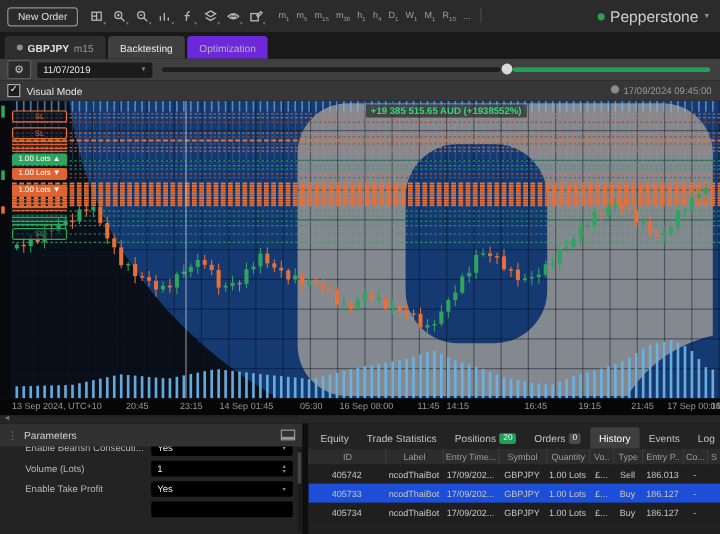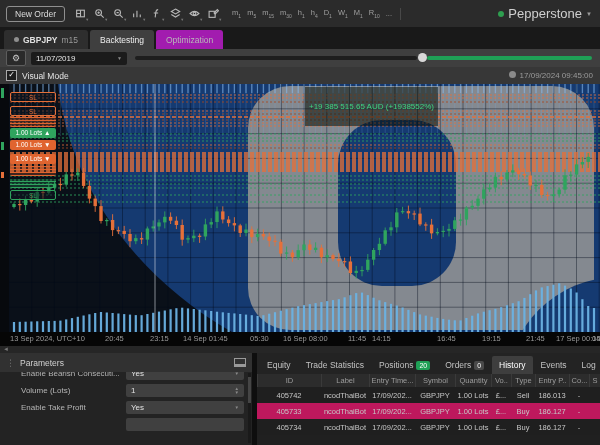--- a/index.html
+++ b/index.html
@@ -20,21 +20,21 @@
   .tf sub{font-size:5px}
   .sep{color:#555;font-size:10px;margin:0 3px}
   .broker{margin-left:auto;display:flex;align-items:center;gap:4px;margin-right:8px}
   .bdot{width:6px;height:6px;border-radius:50%}
   .broker-name{color:#cfcfcf;font-size:13px}
   .broker-caret{color:#9a9a9a;font-size:6px}
   
   #tabbar{left:0;top:27px;width:600px;height:22px;background:#191919;display:flex;
           align-items:flex-end;padding-left:4px;gap:2px;box-sizing:border-box}
   .tab{height:19px;padding:0 10px;display:flex;align-items:center;gap:4px;
-       background:#a21caf;color:#b8b8b8;font-size:8.5px;border-radius:3px 3px 0 0;white-space:nowrap}
+       background:#6d28d9;color:#b8b8b8;font-size:8.5px;border-radius:3px 3px 0 0;white-space:nowrap}
   .tab.active{background:#3f3f3f;color:#ededed}
   .tab.symbol{background:#2e2e2e}
   .symdot{width:5px;height:5px;border-radius:50%;background:#8f8f8f}
   .symname{color:#e0e0e0;font-weight:bold}
   .symtf{color:#999}
   
   #controlrow{left:0;top:49px;width:600px;height:18px;background:#3f3f3f;display:flex;align-items:center}
   .gearbtn{margin-left:6px;width:18px;height:14px;background:#2a2a2a;border:1px solid #5d5d5d;
            border-radius:2px;display:flex;align-items:center;justify-content:center;
            color:#c8c8c8;font-size:9px;line-height:9px}
@@ -48,22 +48,22 @@
   
   #visualrow{left:0;top:67px;width:600px;height:17px;background:#373737;display:flex;align-items:center}
   .cb{margin-left:6px;width:9px;height:9px;border:1px solid #aaa;background:#1d1d1d;color:#fff;
       font-size:8px;line-height:8px;text-align:center}
   .vlabel{margin-left:5px;color:#e4e4e4;font-size:8.5px}
   .ts{margin-left:auto;display:flex;gap:4px;margin-right:7px;color:#9a9a9a;font-size:8px}
   .tscircle{width:7px;height:7px;border-radius:50%;background:#8a8a8a}
   
   #chart{left:0;top:84px;width:600px;height:248px;background:#153a71;overflow:hidden}
   #chart-canvas{position:absolute;left:0;top:0;width:600px;height:248px}
-  .profit{position:absolute;left:305px;top:3px;font-size:8px;font-weight:normal;color:#3fd37f;
-          background:rgba(8,16,10,0.55);padding:15px 4px;white-space:nowrap}
+  .profit{position:absolute;left:305px;top:3px;font-size:8px;font-weight:bold;color:#3fd37f;
+          background:rgba(8,16,10,0.55);padding:1px 4px;white-space:nowrap}
   .olabel{position:absolute;left:10px;width:46px;height:10px;font-size:6.5px;line-height:10px;
           text-align:center;border-radius:2px;white-space:nowrap;overflow:hidden;box-sizing:border-box}
   .orange-outline{border:1px solid #e5703a;color:#e5703a;background:rgba(15,22,32,0.55)}
   .orange-solid{background:#e0642f;color:#fff}
   .green-solid{background:#2fa45e;color:#fff}
   .green-outline{border:1px solid #2fa45e;color:#2fa45e;background:rgba(15,22,32,0.55)}
   .orange-hatch{background:repeating-linear-gradient(0deg,#e0642f 0 1px,rgba(224,100,47,0.25) 1px 3px)}
   .green-hatch{background:repeating-linear-gradient(0deg,#2fa45e 0 1px,rgba(47,164,94,0.25) 1px 3px)}
   
   #timeline{left:0;top:332px;width:600px;height:14px;background:#060606;overflow:hidden}
@@ -74,21 +74,21 @@
   #params{left:0;top:353px;width:252px;height:92px;background:#232323;overflow:hidden}
   .phead{height:19px;background:#313131;display:flex;align-items:center;padding:0 6px;gap:5px}
   .grip{color:#777;font-size:9px}
   .ptitle{color:#d2d2d2;font-size:8.5px}
   .dockicon{margin-left:auto;width:10px;height:7px;border:1px solid #9a9a9a;position:relative}
   .dockicon div{position:absolute;left:0;right:0;bottom:0;height:2px;background:#9a9a9a}
   .prowswrap{height:73px;overflow:hidden}
   #prows{margin-top:-7px}
   .prow{height:17px;display:flex;align-items:center}
   .plabel{flex:1;padding-left:21px;font-size:8px;color:#b5b5b5;white-space:nowrap;overflow:hidden}
-  .pval{width:118px;height:13px;background:#404040;border-radius:2px;margin-right:8px;display:flex;
+  .pval{width:118px;height:13px;background:#000000;border-radius:2px;margin-right:8px;display:flex;
         align-items:center;justify-content:space-between;font-size:8px;color:#e2e2e2;padding:0 5px;box-sizing:border-box}
   .pctl{color:#8a8a8a;font-size:4.5px;line-height:3.5px;text-align:center}
   .pscroll{position:absolute;right:1px;top:20px;bottom:2px;width:3px;background:#1a1a1a}
   .pthumb{position:absolute;top:4px;height:26px;width:3px;background:#454545}
   #divider{left:252px;top:353px;width:5px;height:92px;background:#0e0e0e}
   #results{left:257px;top:353px;width:343px;height:92px;background:#202020;overflow:hidden}
   #rtabs{height:21px;background:#232323;display:flex;align-items:flex-end;gap:1px;padding-left:3px;overflow:hidden}
   .rtab{height:18px;padding:0 7px;font-size:8.5px;color:#c2c2c2;display:flex;align-items:center;gap:3px;
         white-space:nowrap;border-radius:2px 2px 0 0}
   .rtab.active{background:#3e3e3e;color:#fff}
@@ -919,21 +919,21 @@
         <div class="td" style="width: 48px;">ncodThaiBot</div>
         <div class="td" style="width: 46px;">17/09/202...</div>
         <div class="td" style="width: 40px;">GBPJPY</div>
         <div class="td" style="width: 36px;">1.00 Lots</div>
         <div class="td" style="width: 20px;">£...</div>
         <div class="td" style="width: 24px;">Sell</div>
         <div class="td" style="width: 34px;">186.013</div>
         <div class="td" style="width: 20px;">-</div>
         <div class="td" style="width: 11px;"></div>
       </div>
-      <div class="trow" style="background: #be185d;">
+      <div class="trow" style="background: #1d4ed8;">
         <div class="td" style="width: 64px;">405733</div>
         <div class="td" style="width: 48px;">ncodThaiBot</div>
         <div class="td" style="width: 46px;">17/09/202...</div>
         <div class="td" style="width: 40px;">GBPJPY</div>
         <div class="td" style="width: 36px;">1.00 Lots</div>
         <div class="td" style="width: 20px;">£...</div>
         <div class="td" style="width: 24px;">Buy</div>
         <div class="td" style="width: 34px;">186.127</div>
         <div class="td" style="width: 20px;">-</div>
         <div class="td" style="width: 11px;"></div>

